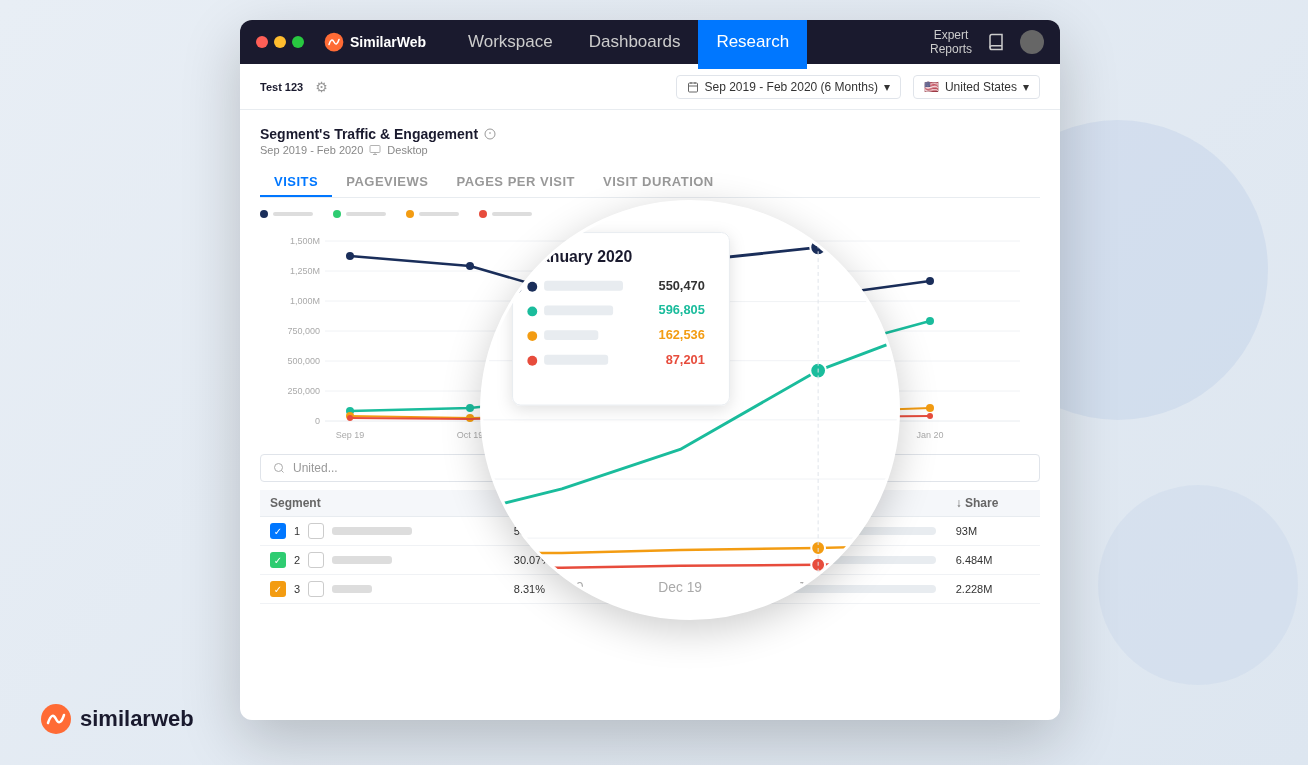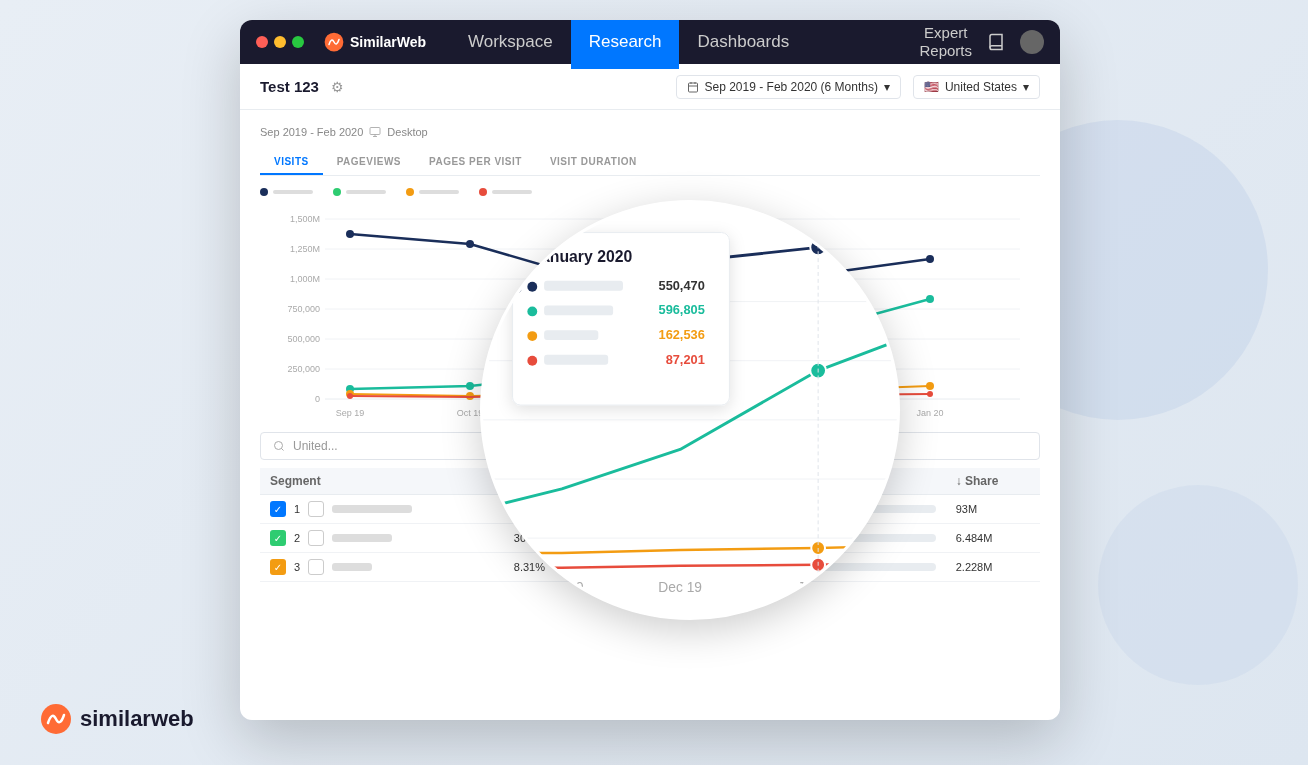--- a/index.html
+++ b/index.html
@@ -119,21 +119,21 @@
       color: #fff;
     }
     .nav-right {
       margin-left: auto;
       display: flex;
       align-items: center;
       gap: 12px;
     }
     .expert-reports {
       color: #ccc;
-      font-size: 15px;
+      font-size: 12px;
       text-align: center;
       line-height: 1.2;
       cursor: pointer;
     }
     .nav-icon {
       width: 24px;
       height: 24px;
       display: flex;
       align-items: center;
       justify-content: center;
@@ -150,21 +150,21 @@
     .toolbar {
       background: #fff;
       border-bottom: 1px solid #e8ecf0;
       height: 46px;
       display: flex;
       align-items: center;
       padding: 0 20px;
       gap: 12px;
     }
     .toolbar-title {
-      font-size: 15px;
+      font-size: 11px;
       font-weight: 600;
       color: #1a1a2e;
     }
     .gear-icon {
       color: #999;
       font-size: 14px;
       cursor: pointer;
     }
     .toolbar-filters {
       margin-left: auto;
@@ -209,21 +209,21 @@
       gap: 6px;
     }
 
     
     .chart-tabs {
       display: flex;
       border-bottom: 1px solid #e8ecf0;
       margin-bottom: 12px;
     }
     .chart-tab {
-      font-size: 10px;
+      font-size: 13px;
       font-weight: 600;
       padding: 6px 14px;
       cursor: pointer;
       color: #999;
       border-bottom: 2px solid transparent;
       text-transform: uppercase;
       letter-spacing: 0.5px;
     }
     .chart-tab.active {
       color: #0077ff;
@@ -407,22 +407,22 @@
     <div class="nav">
       <div class="nav-logo">
         <svg width="20" height="20" viewBox="0 0 32 32">
           <circle cx="16" cy="16" r="15" fill="#ff6b35"></circle>
           <path d="M8 20 Q12 8 16 16 Q20 24 24 12" stroke="#fff" stroke-width="2.5" fill="none" stroke-linecap="round"></path>
         </svg>
         <span class="nav-logo-text">SimilarWeb</span>
       </div>
 
       <div class="nav-item">Workspace</div>
+      <div class="nav-item">Dashboards</div>
       <div class="nav-item active">Research</div>
-      <div class="nav-item">Dashboards</div>
 
       <div class="nav-right">
         <div class="expert-reports">
           <span style="white-space:pre;">Expert
 Reports</span>
         </div>
         <div class="nav-icon">
           <svg width="18" height="18" viewBox="0 0 24 24" fill="none" stroke="#ccc" stroke-width="2">
             <path d="M4 19.5A2.5 2.5 0 0 1 6.5 17H20"></path>
             <path d="M6.5 2H20v20H6.5A2.5 2.5 0 0 1 4 19.5v-15A2.5 2.5 0 0 1 6.5 2z"></path>
@@ -452,20 +452,28 @@
       <div class="filter-btn">
         <span>🇺🇸</span>
         <span>United States</span>
         <span>▾</span>
       </div>
     </div>
   </div>
 
   <div class="main-content">
 
+    <div class="section-title">
+      <span>Segment's Traffic &amp; Engagement</span>
+      <svg width="12" height="12" viewBox="0 0 24 24" fill="none" stroke="#999" stroke-width="2">
+        <circle cx="12" cy="12" r="10"></circle>
+        <line x1="12" y1="8" x2="12" y2="12"></line>
+        <line x1="12" y1="16" x2="12.01" y2="16"></line>
+      </svg>
+    </div>
     <div class="section-subtitle">
       <span>Sep 2019 - Feb 2020</span>
       <svg width="12" height="12" viewBox="0 0 24 24" fill="none" stroke="#999" stroke-width="1.5">
         <rect x="2" y="3" width="20" height="14" rx="2"></rect>
         <line x1="8" y1="21" x2="16" y2="21"></line>
         <line x1="12" y1="17" x2="12" y2="21"></line>
       </svg>
       <span>Desktop</span>
     </div>
 

